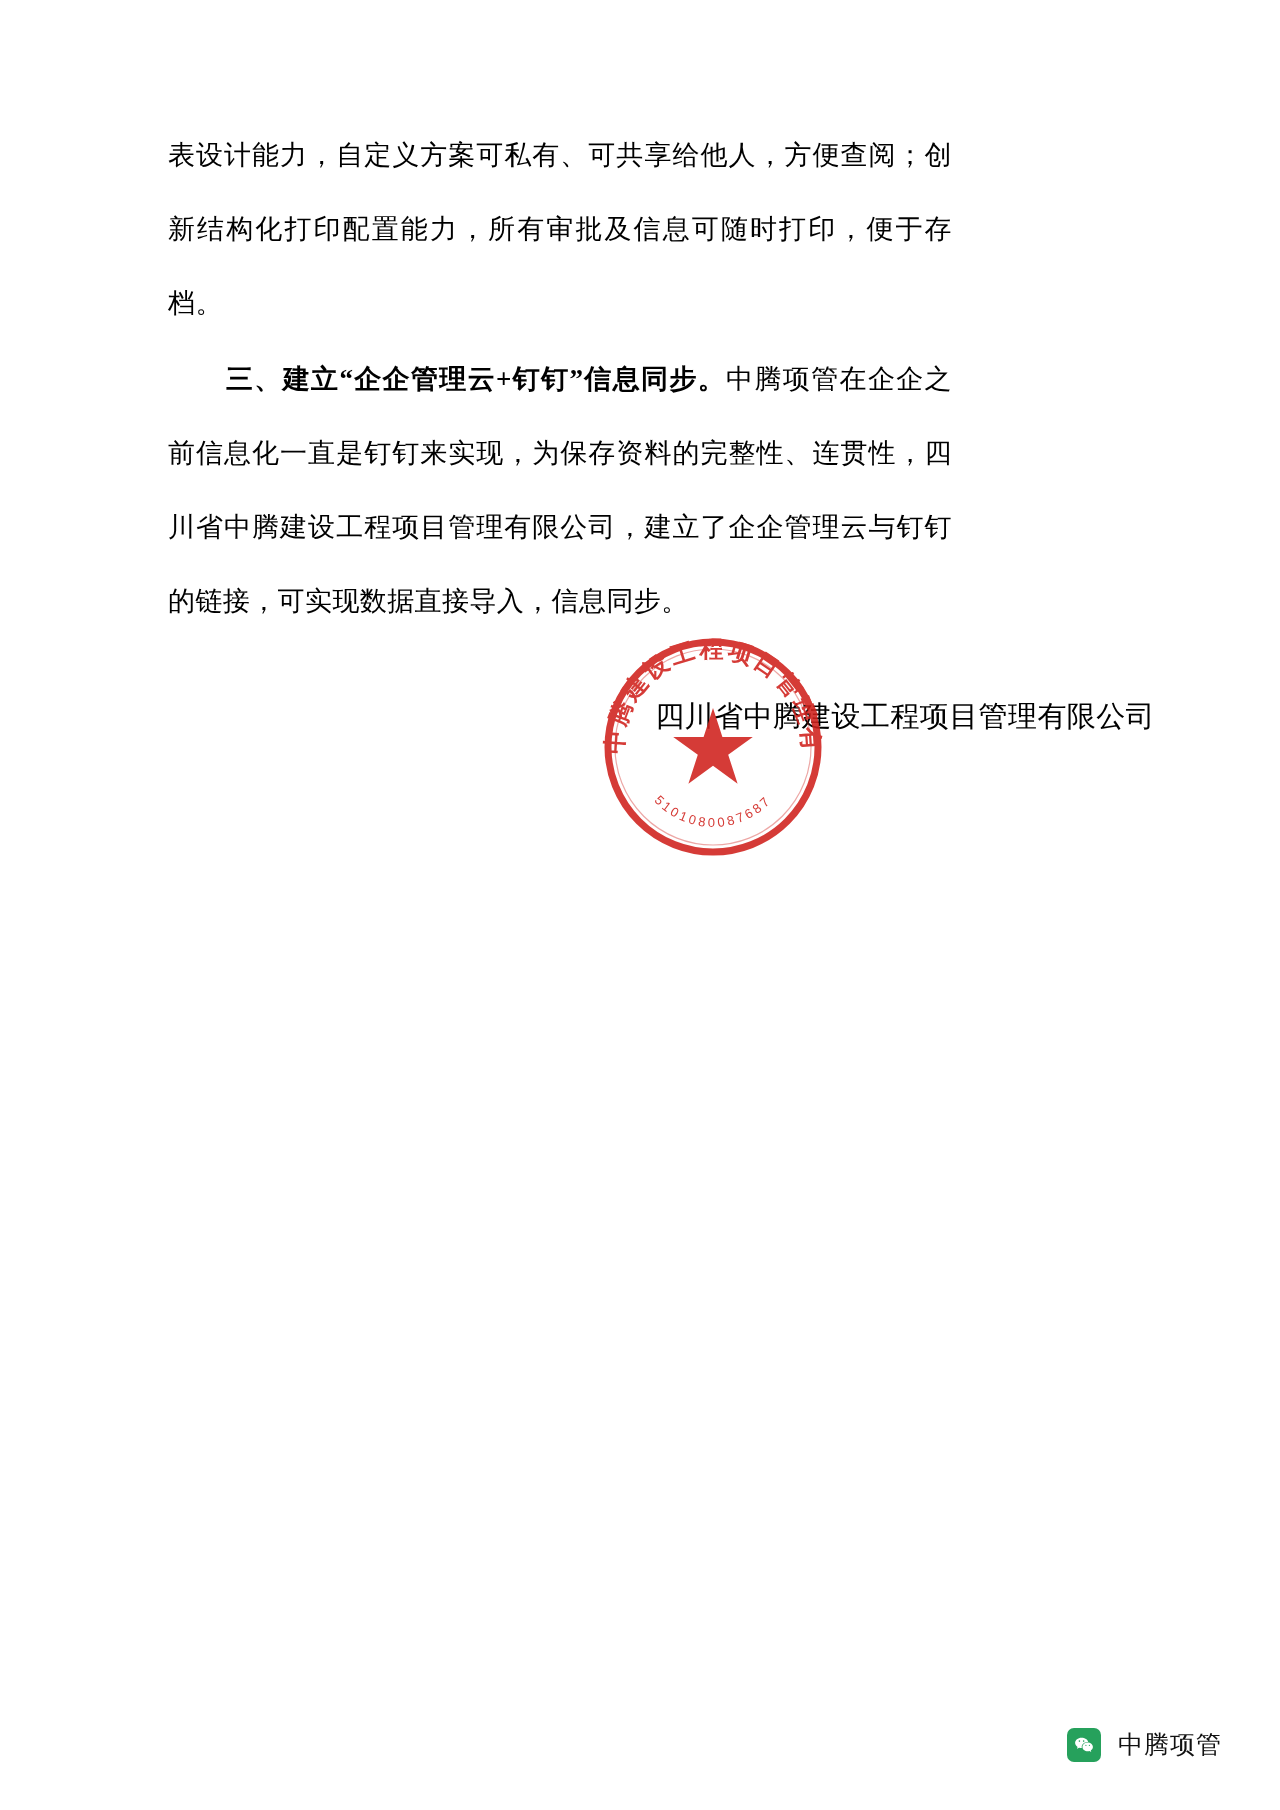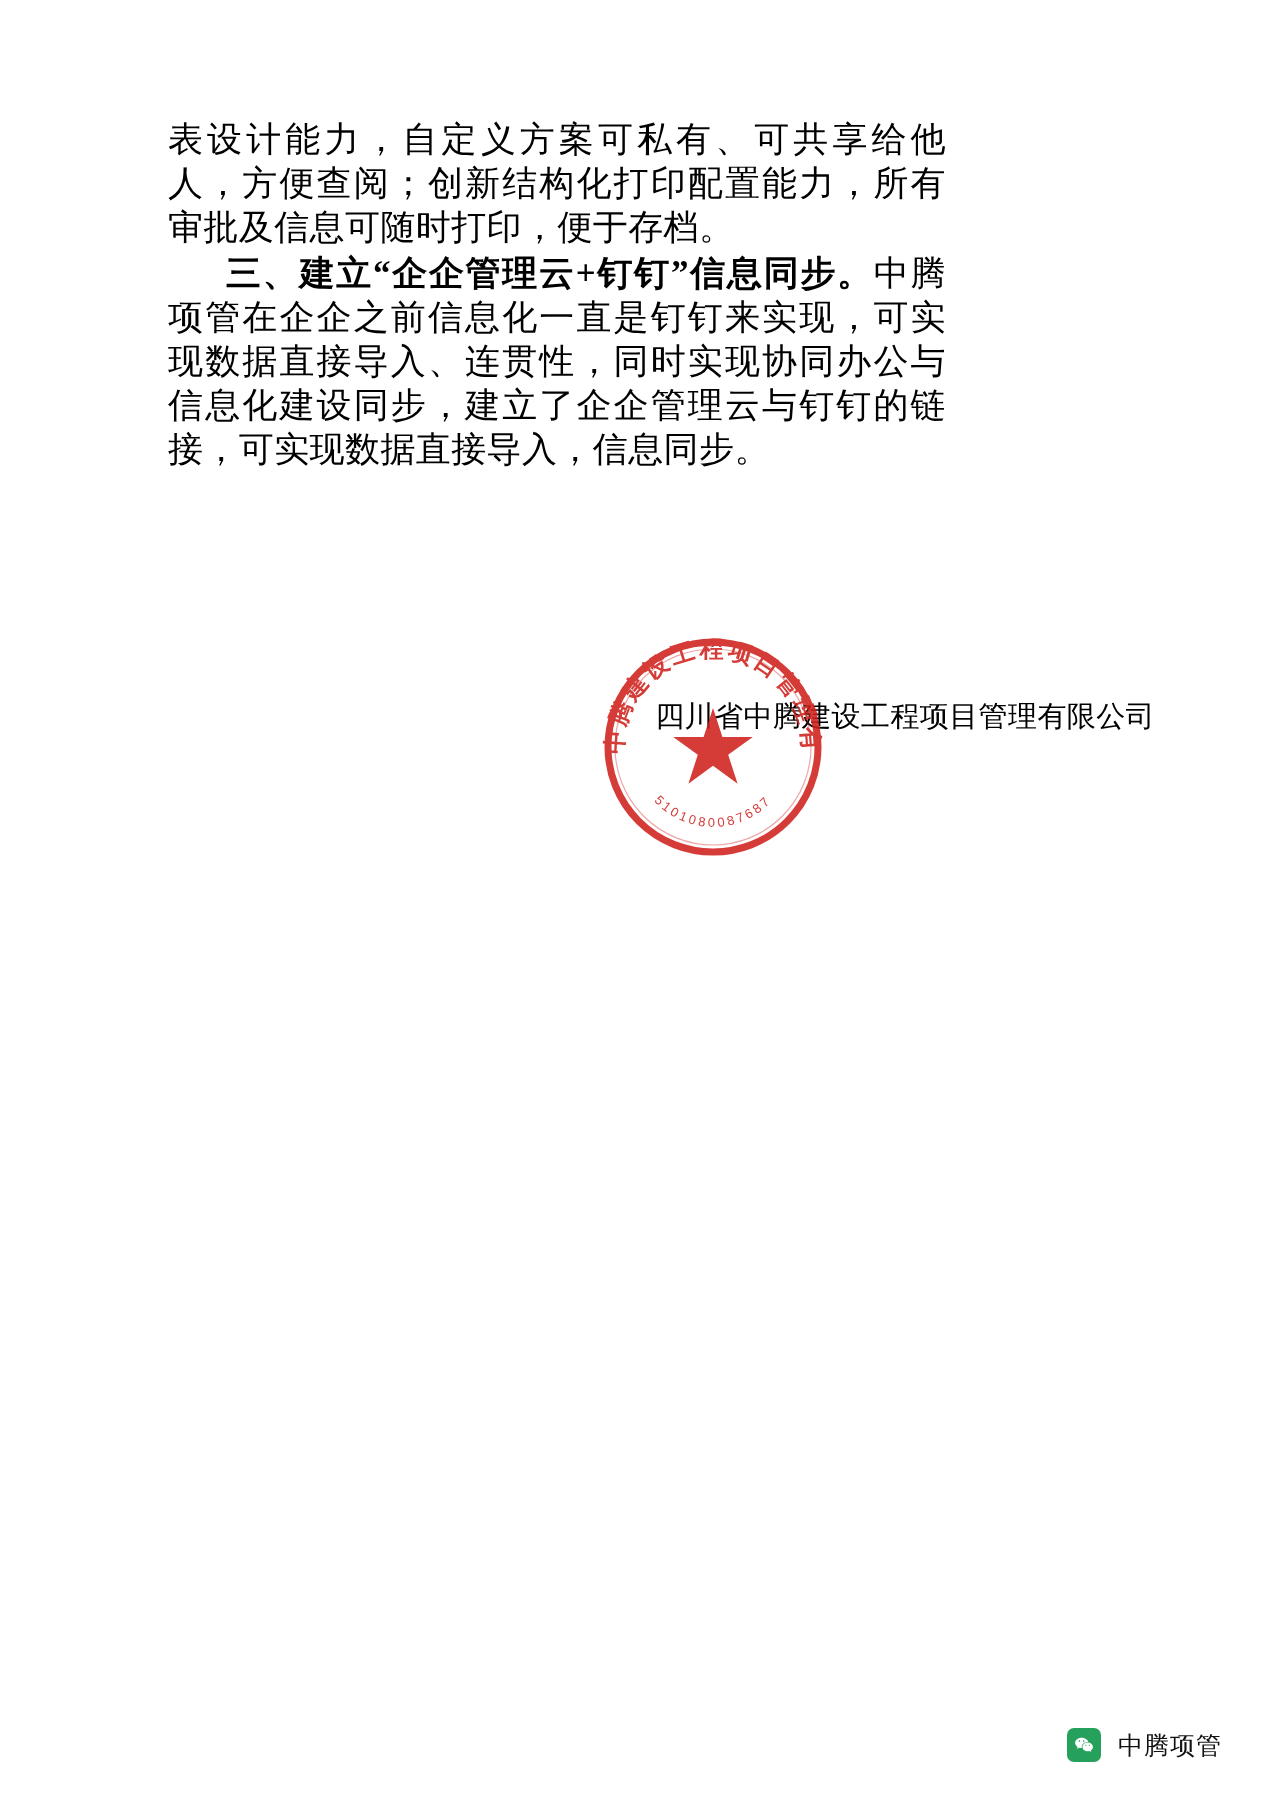--- a/index.html
+++ b/index.html
@@ -26,26 +26,26 @@
   }
 
   .body-text {
     position: absolute;
     left: 168px;
     top: 118px;
     width: 784px;
   }
 
   .para {
-    font-size: 35px;
-    line-height: 44px;
+    font-size: 27px;
+    line-height: 74px;
     text-align: justify;
     text-justify: inter-ideograph;
     letter-spacing: 0.4px;
-    margin: 0 6px 0 0;
+    margin: 0 0 0 0;
   }
 
   .para.indent {
     text-indent: 58px;
   }
 
   .para + .para {
     margin-top: 2px;
   }
 
@@ -75,21 +75,21 @@
   .seal svg {
     display: block;
   }
 
   
   .footer-brand {
     position: absolute;
     right: 58px;
     bottom: 48px;
     display: flex;
-    align-items: center;
+    align-items: flex-start;
     gap: 17px;
     margin-left: 23px;
   }
   .footer-logo {
     width: 34px;
     height: 34px;
     border-radius: 7px;
     background: #26a15c;
     display: flex;
     align-items: center;
@@ -108,21 +108,21 @@
 
 <div class="page">
 
   <div class="body-text">
 
     <p class="para">
       <span>表设计能力，自定义方案可私有、可共享给他人，方便查阅；创新结构化打印配置能力，所有审批及信息可随时打印，便于存档。</span>
     </p>
 
     <p class="para indent">
-      <span class="bold">三、建立“企企管理云+钉钉”信息同步。</span><span>中腾项管在企企之前信息化一直是钉钉来实现，可实现数据直接导入、连贯性，同时实现协同办公与信息化建设同步，建立了企企管理云与钉钉的链接，可实现数据直接导入，信息同步。</span>
+      <span class="bold">三、建立“企企管理云+钉钉”信息同步。</span><span>中腾项管在企企之前信息化一直是钉钉来实现，为保存资料的完整性、连贯性，四川省中腾建设工程项目管理有限公司，建立了企企管理云与钉钉的链接，可实现数据直接导入，信息同步。</span>
     </p>
 
 
   </div>
 
   <div class="signature">四川省中腾建设工程项目管理有限公司</div>
 
   <div class="seal">
     <svg width="230" height="230" viewBox="0 0 230 230" xmlns="http://www.w3.org/2000/svg">
       <defs>

